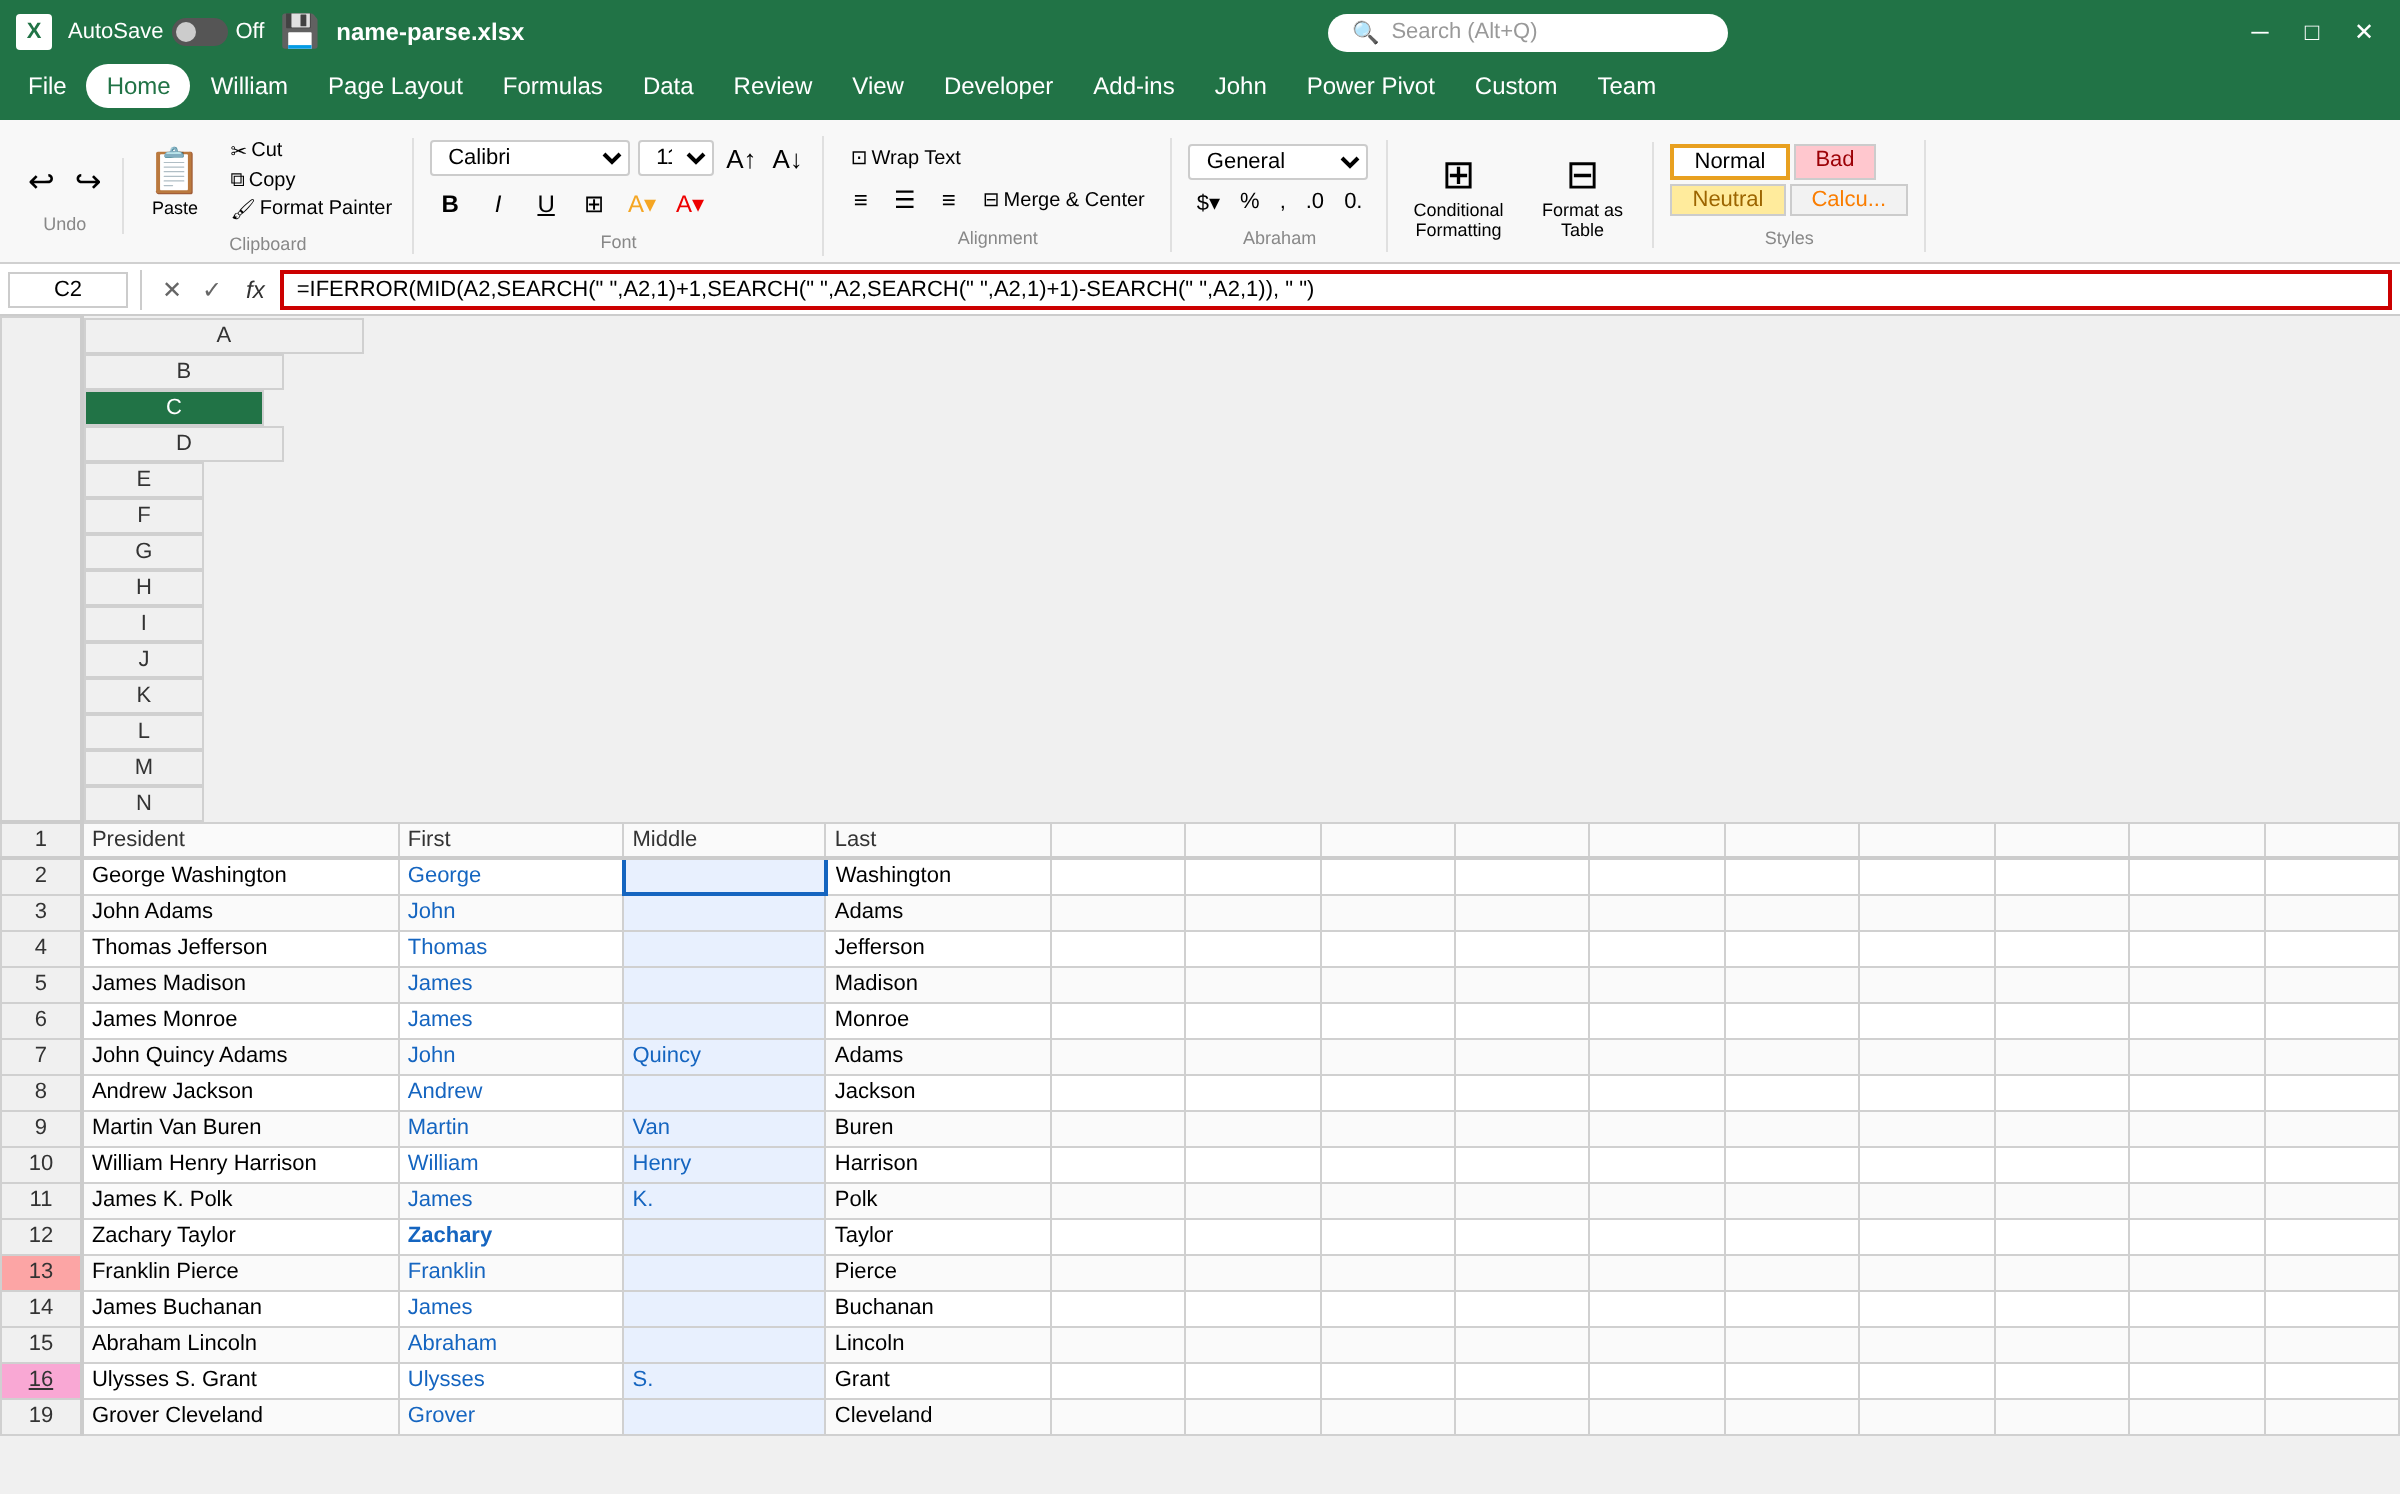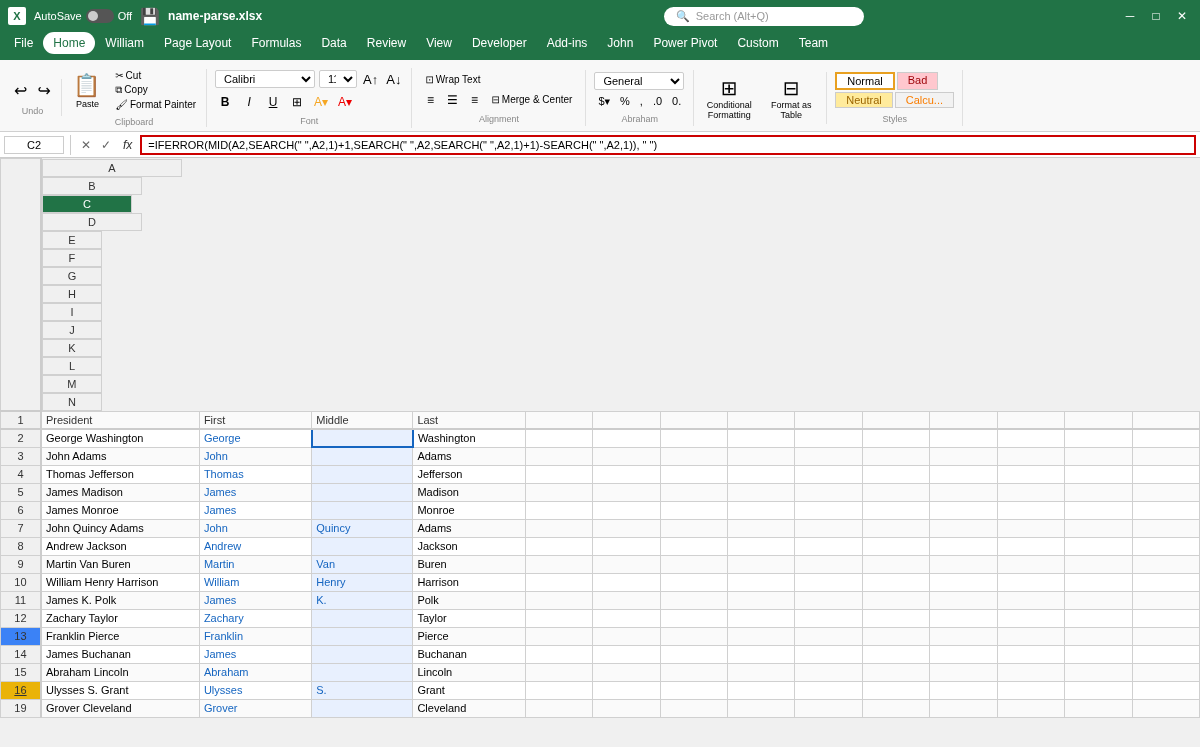--- a/index.html
+++ b/index.html
@@ -474,36 +474,36 @@
             <td class="col-i"></td>
             <td class="col-j"></td>
             <td class="col-k"></td>
             <td class="col-l"></td>
             <td class="col-m"></td>
             <td class="col-n"></td>
           </tr>
           <tr>
             <td class="row-num" style="background: rgb(240, 240, 240); text-align: center;">12</td>
             <td class="col-a">Zachary Taylor</td>
-            <td class="col-b" style="color: rgb(21, 101, 192);">Zachary</td>
+            <td class="col-b" style="color: rgb(21, 101, 192); font-weight: bold;">Zachary</td>
             <td class="col-c" style="color: rgb(21, 101, 192); background: rgb(232, 240, 254);"></td>
             <td class="col-d">Taylor</td>
             <td class="col-e"></td>
             <td class="col-f"></td>
             <td class="col-g"></td>
             <td class="col-h"></td>
             <td class="col-i"></td>
             <td class="col-j"></td>
             <td class="col-k"></td>
             <td class="col-l"></td>
             <td class="col-m"></td>
             <td class="col-n"></td>
           </tr>
           <tr>
-            <td class="row-num" style="background: #3b82f6; text-align: center;">13</td>
+            <td class="row-num" style="background: #fca5a5; text-align: center;">13</td>
             <td class="col-a">Franklin Pierce</td>
             <td class="col-b" style="color: rgb(21, 101, 192);">Franklin</td>
             <td class="col-c" style="color: rgb(21, 101, 192); background: rgb(232, 240, 254);"></td>
             <td class="col-d">Pierce</td>
             <td class="col-e"></td>
             <td class="col-f"></td>
             <td class="col-g"></td>
             <td class="col-h"></td>
             <td class="col-i"></td>
             <td class="col-j"></td>
@@ -540,21 +540,21 @@
             <td class="col-g"></td>
             <td class="col-h"></td>
             <td class="col-i"></td>
             <td class="col-j"></td>
             <td class="col-k"></td>
             <td class="col-l"></td>
             <td class="col-m"></td>
             <td class="col-n"></td>
           </tr>
           <tr>
-            <td class="row-num" style="background: #eab308; text-align: center; text-decoration: underline;">16</td>
+            <td class="row-num" style="background: #f9a8d4; text-align: center; text-decoration: underline;">16</td>
             <td class="col-a">Ulysses S. Grant</td>
             <td class="col-b" style="color: rgb(21, 101, 192);">Ulysses</td>
             <td class="col-c" style="color: rgb(21, 101, 192); background: rgb(232, 240, 254);">S.</td>
             <td class="col-d">Grant</td>
             <td class="col-e"></td>
             <td class="col-f"></td>
             <td class="col-g"></td>
             <td class="col-h"></td>
             <td class="col-i"></td>
             <td class="col-j"></td>

